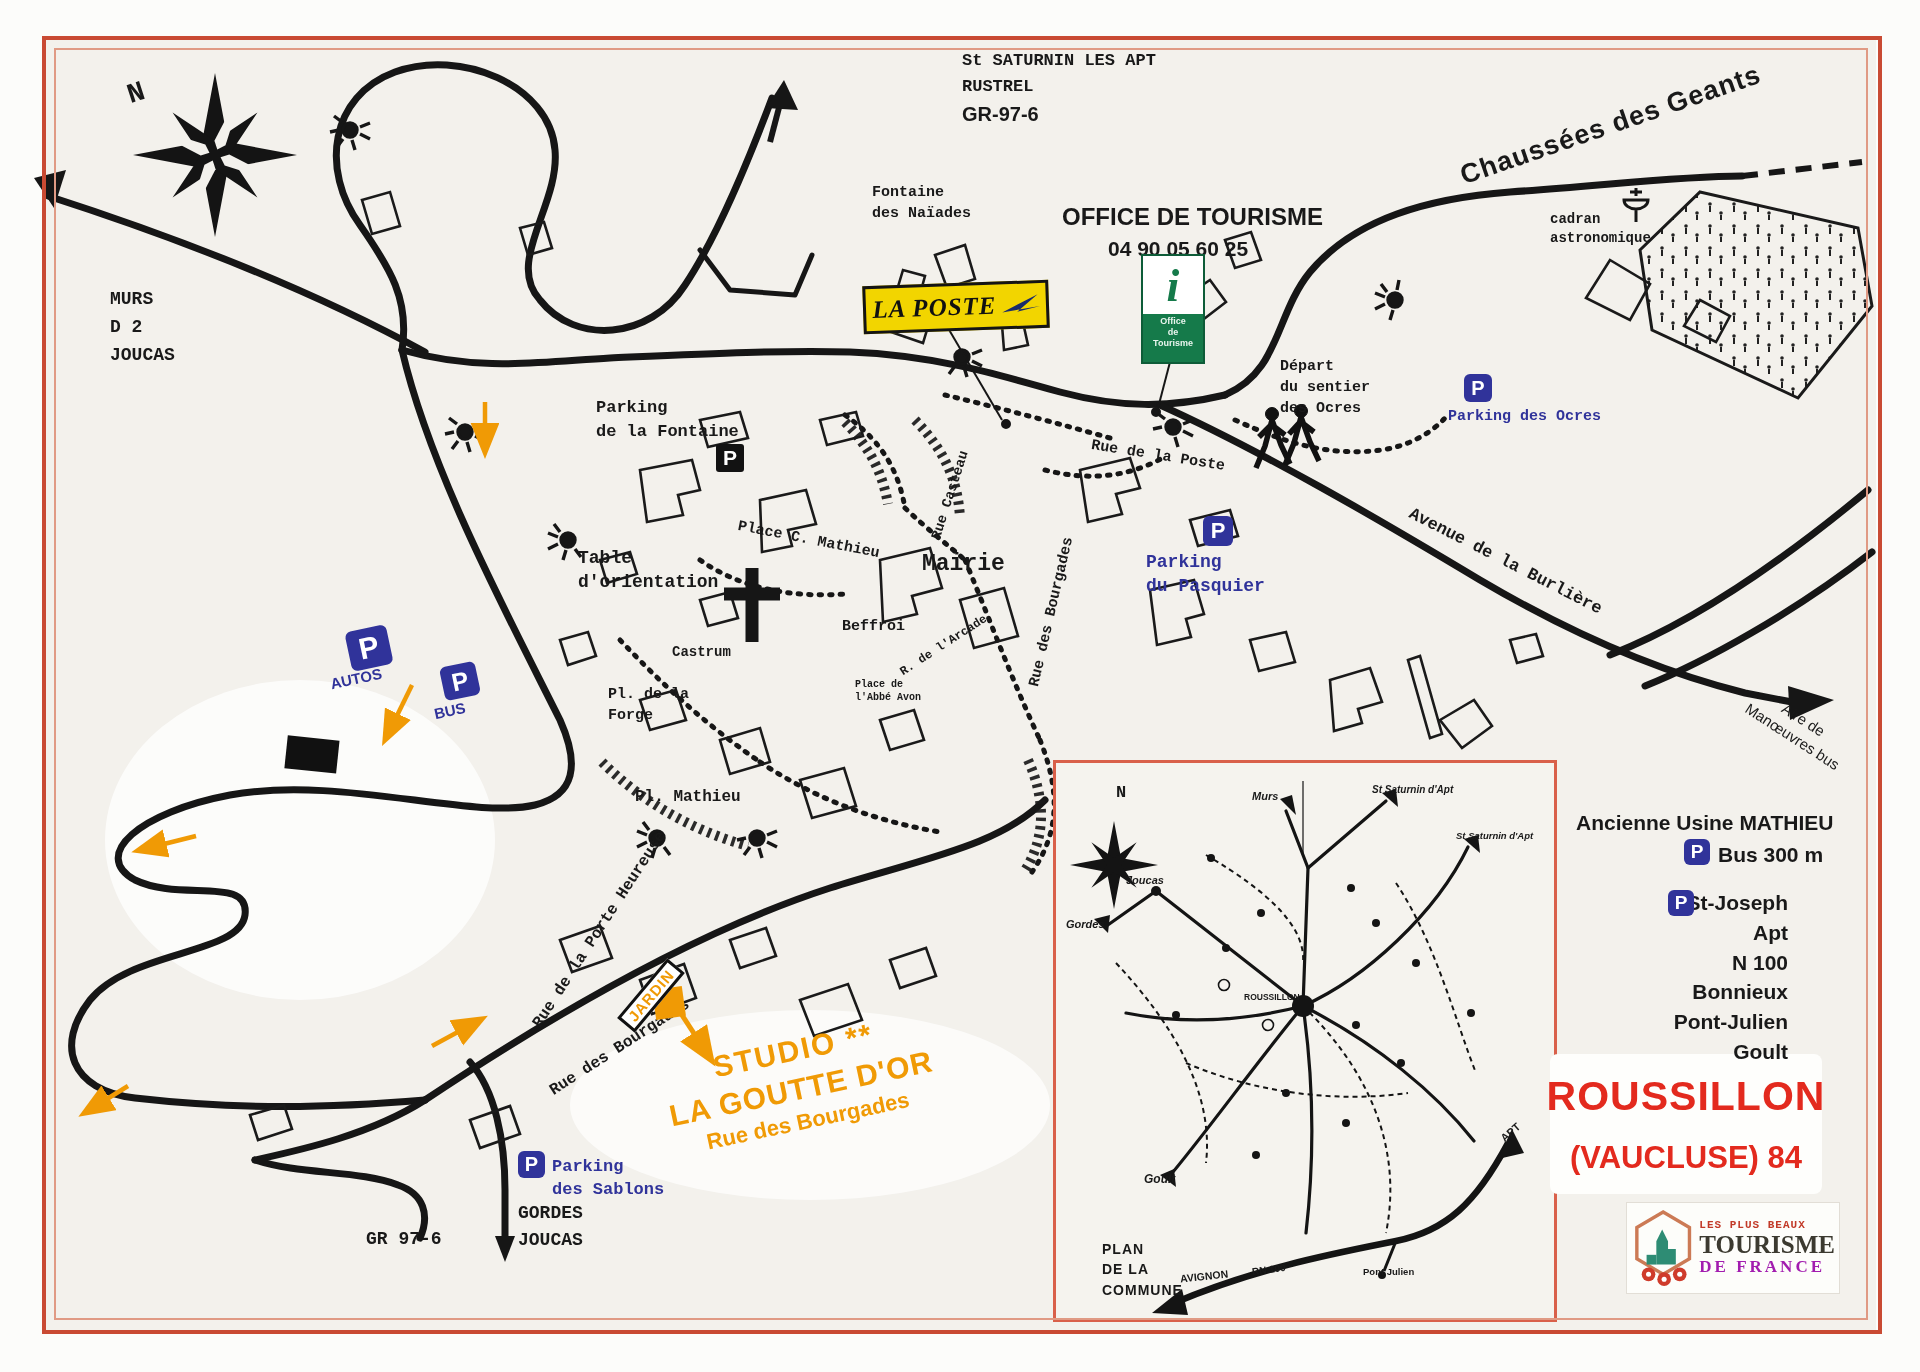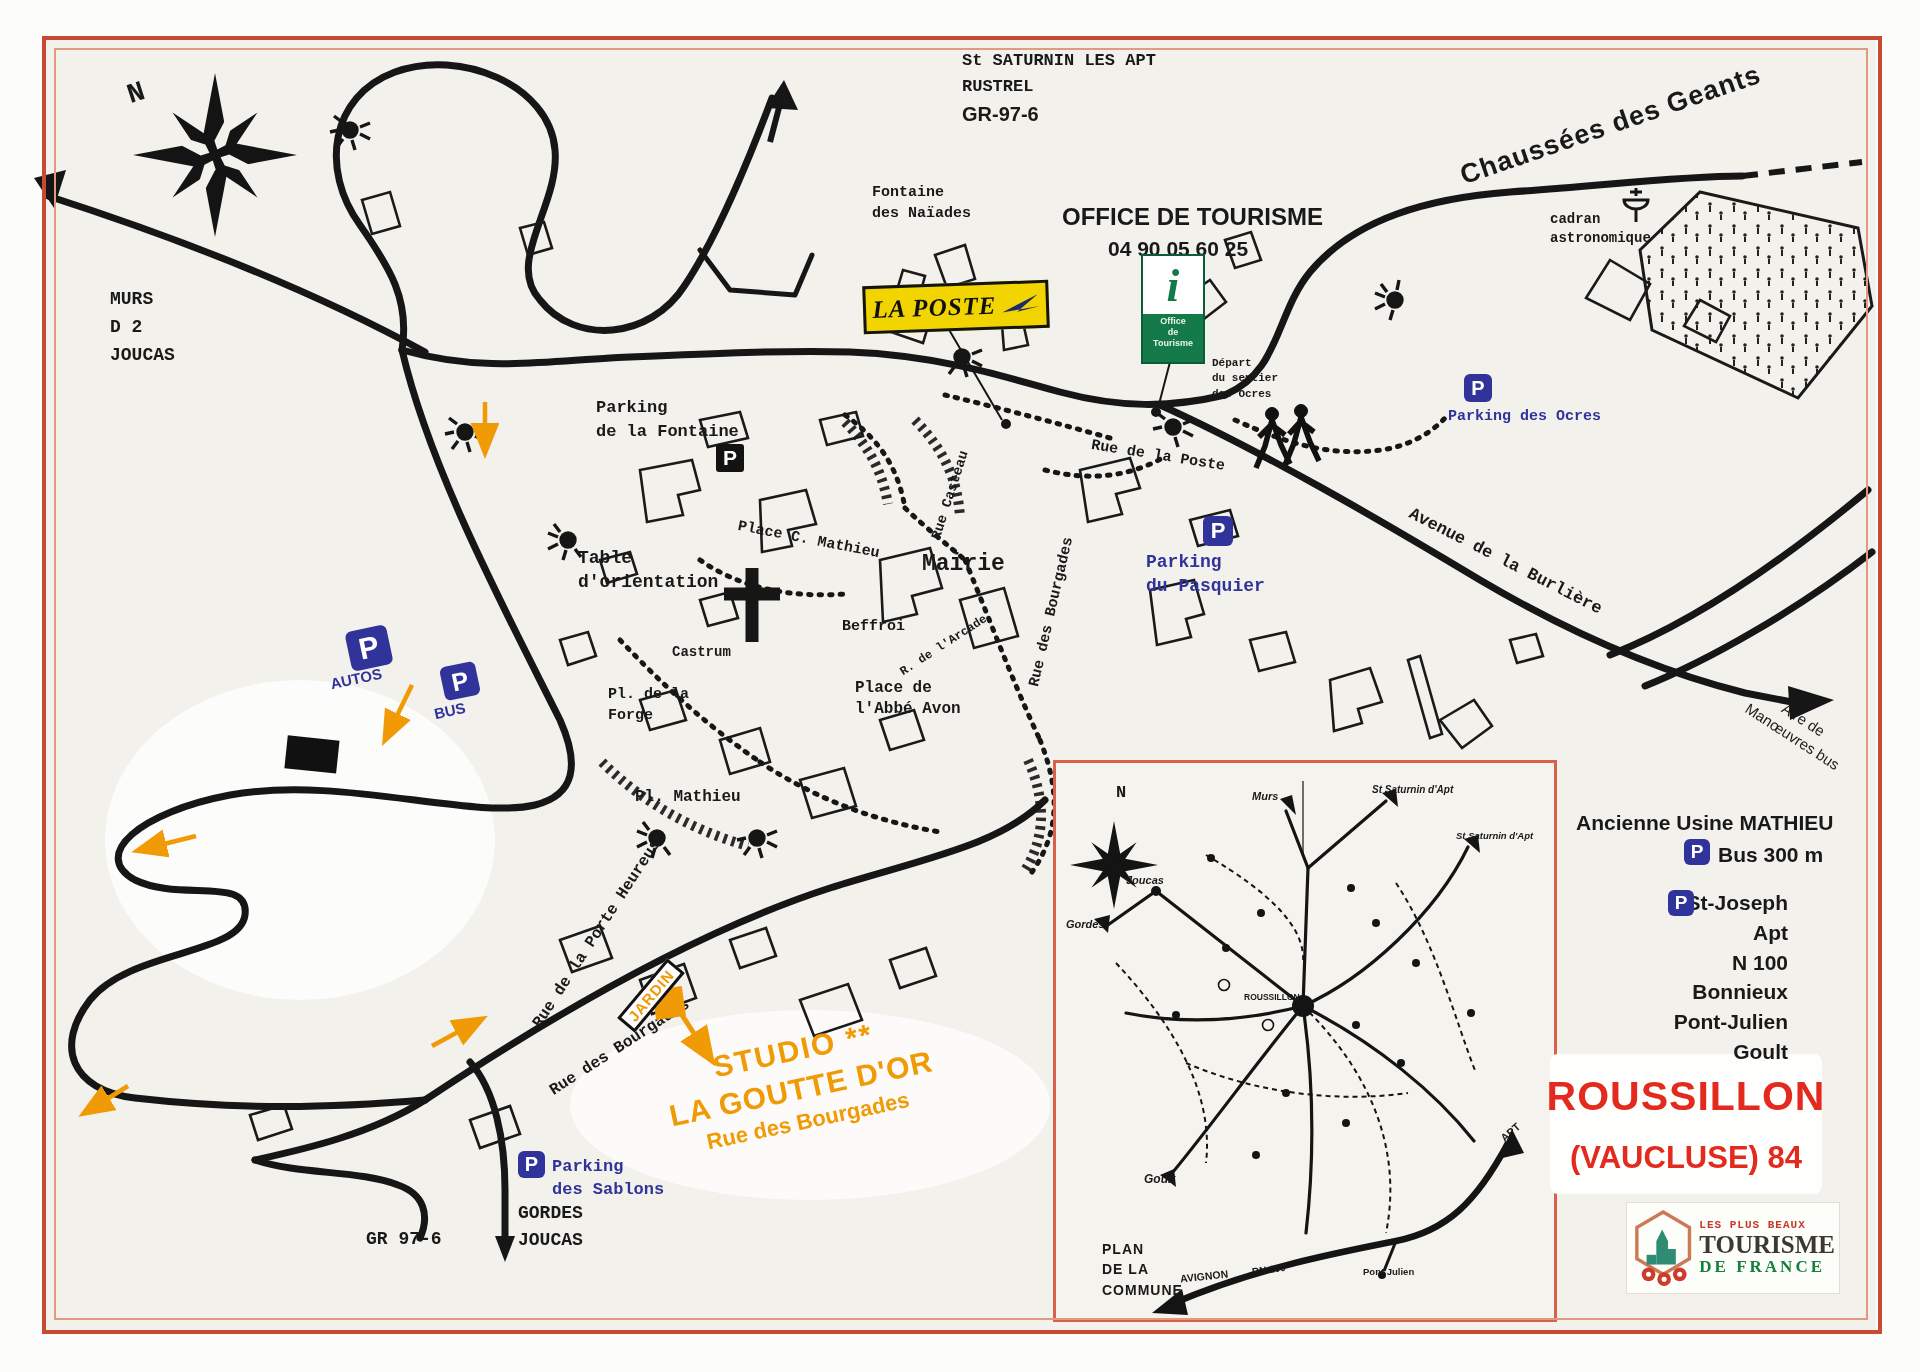--- a/index.html
+++ b/index.html
@@ -23,21 +23,21 @@
   #otsign{position:absolute;left:1141px;top:254px;width:60px;height:106px;background:#fff;border:2px solid #0d5c38;z-index:12;display:flex;flex-direction:column;}
   #otsign .itile{height:58px;display:flex;align-items:center;justify-content:center;font-family:"Liberation Serif",serif;font-style:italic;font-weight:700;font-size:46px;color:#157a4a;}
   #otsign .gtile{flex:1;background:#157a4a;color:#e9f5ee;font-size:9px;line-height:1.2;text-align:center;white-space:pre-line;padding-top:2px;font-weight:700;}
   #rsbox{position:absolute;left:1550px;top:1054px;width:272px;height:140px;background:#fefefc;border-radius:8px;z-index:9;display:flex;flex-direction:column;align-items:center;justify-content:center;}
   #rsbox .town{font-size:41px;font-weight:700;color:#e32a1e;letter-spacing:1px;}
   #rsbox .dept{font-size:31px;font-weight:700;color:#e32a1e;margin-top:20px;}
   #logo{position:absolute;left:1626px;top:1202px;width:214px;height:92px;background:#fdfdfa;border:1px solid #e2ded6;z-index:9;display:flex;align-items:center;padding:2px 4px;box-sizing:border-box;}
   #logo .txt{margin-left:4px;line-height:1.05;}
   #logo .l1{font-size:11px;color:#c23a28;letter-spacing:1px;font-weight:700;font-family:Liberation Mono, monospace;}
   #logo .l2{font-size:25px;font-family:"Liberation Serif",serif;font-weight:700;color:#3c3a30;}
-  #logo .l3{font-size:17px;font-family:"Liberation Serif",serif;font-weight:700;color:#15803d;letter-spacing:3px;}
+  #logo .l3{font-size:17px;font-family:"Liberation Serif",serif;font-weight:700;color:#a21caf;letter-spacing:3px;}
   #inset{position:absolute;left:1053px;top:760px;width:504px;height:562px;background:#f5f3ee;border:3px solid #d9604a;z-index:8;box-sizing:border-box;}
   #inset .lbl{z-index:10;}
   #studio{position:absolute;left:640px;top:1030px;width:320px;text-align:center;transform:rotate(-12deg);transform-origin:50% 50%;z-index:12;color:#f09a05;font-weight:700;line-height:1.3;}
   #studio .s1{font-size:30px;letter-spacing:2px;}
   #studio .s2{font-size:30px;letter-spacing:1px;}
   #studio .s3{font-size:22px;}
   #jardin{position:absolute;left:612px;top:984px;transform:rotate(-50deg);transform-origin:50% 50%;background:#fff;border:3px solid #111;color:#f09a05;font-weight:700;font-size:15px;font-family:"Liberation Sans",sans-serif;padding:0 5px;z-index:11;letter-spacing:1px;}
   #osquare{position:absolute;left:654px;top:988px;width:30px;height:30px;background:#f09a05;transform:rotate(-8deg);z-index:10;}
 </style>
 </head>
@@ -238,21 +238,21 @@
   <div class="lbl mono b" style="left:962px;top:48px;font-size:17px;line-height:1.5">St SATURNIN LES APT
 RUSTREL</div>
   <div class="lbl sans b" style="left:962px;top:100px;font-size:20px">GR-97-6</div>
   <div class="lbl mono b" style="left:872px;top:182px;font-size:15px;line-height:1.4">Fontaine
 des Naïades</div>
   <div class="lbl sans b" style="left:1062px;top:200px;font-size:24px">OFFICE DE TOURISME</div>
   <div class="lbl sans b" style="left:1108px;top:234px;font-size:21px">04 90 05 60 25</div>
   <div class="lbl sans b" style="left:1455px;top:158px;font-size:27px;transform:rotate(-19deg);transform-origin:0 0;letter-spacing:1px">Chaussées des Geants</div>
   <div class="lbl mono b" style="left:1550px;top:210px;font-size:14px;line-height:1.35">cadran
 astronomique</div>
-  <div class="lbl mono b" style="left:1212px;top:356px;font-size:11px;line-height:1.4">Départ
+  <div class="lbl mono b" style="left:1280px;top:356px;font-size:15px;line-height:1.4">Départ
 du sentier
 des Ocres</div>
 
   <div class="P" style="left:1464px;top:374px;width:28px;height:28px;font-size:20px">
       <span>P</span>
     </div>
   <div class="lbl mono b blue" style="left:1448px;top:406px;font-size:15px">Parking des Ocres</div>
 
   <div class="lbl mono b" style="left:596px;top:396px;font-size:17px;line-height:1.4">Parking
 de la Fontaine</div>
@@ -261,21 +261,21 @@
     </div>
 
   <div class="lbl mono b" style="left:740px;top:516px;font-size:15px;transform:rotate(11deg);transform-origin:0 0">Place C. Mathieu</div>
   <div class="lbl mono b" style="left:578px;top:546px;font-size:18px;line-height:1.35">Table
 d'orientation</div>
   <div class="lbl mono b" style="left:922px;top:548px;font-size:23px">Mairie</div>
   <div class="lbl mono b" style="left:842px;top:616px;font-size:15px">Beffroi</div>
   <div class="lbl mono b" style="left:672px;top:642px;font-size:14px">Castrum</div>
   <div class="lbl mono b" style="left:608px;top:684px;font-size:15px;line-height:1.4">Pl. de la
 Forge</div>
-  <div class="lbl mono b" style="left:855px;top:678px;font-size:16px;line-height:1.3">Place de
+  <div class="lbl mono b" style="left:855px;top:678px;font-size:10px;line-height:1.3">Place de
 l'Abbé Avon</div>
   <div class="lbl mono b" style="left:635px;top:786px;font-size:16px">Pl. Mathieu</div>
   <div class="lbl mono b" style="left:950px;top:495px;font-size:14px;transform:translate(-50%,-50%) rotate(-72deg)">Rue Casteau</div>
   <div class="lbl mono b" style="left:1093px;top:435px;font-size:15px;transform:rotate(9deg);transform-origin:0 0">Rue de la Poste</div>
   <div class="lbl mono b" style="left:1052px;top:612px;font-size:15px;transform:translate(-50%,-50%) rotate(-77deg);white-space:nowrap">Rue des Bourgades</div>
   <div class="lbl mono b" style="left:944px;top:646px;font-size:12px;transform:translate(-50%,-50%) rotate(-33deg);white-space:nowrap">R. de l'Arcade</div>
   <div class="lbl mono b" style="left:600px;top:930px;font-size:16px;transform:translate(-50%,-50%) rotate(-57deg);white-space:nowrap">Rue de la Porte Heureuse</div>
   <div class="lbl mono b" style="left:620px;top:1048px;font-size:16px;transform:translate(-50%,-50%) rotate(-33deg);white-space:nowrap">Rue des Bourgades</div>
 
   <div class="P" style="left:1203px;top:516px;width:30px;height:30px;font-size:22px">

